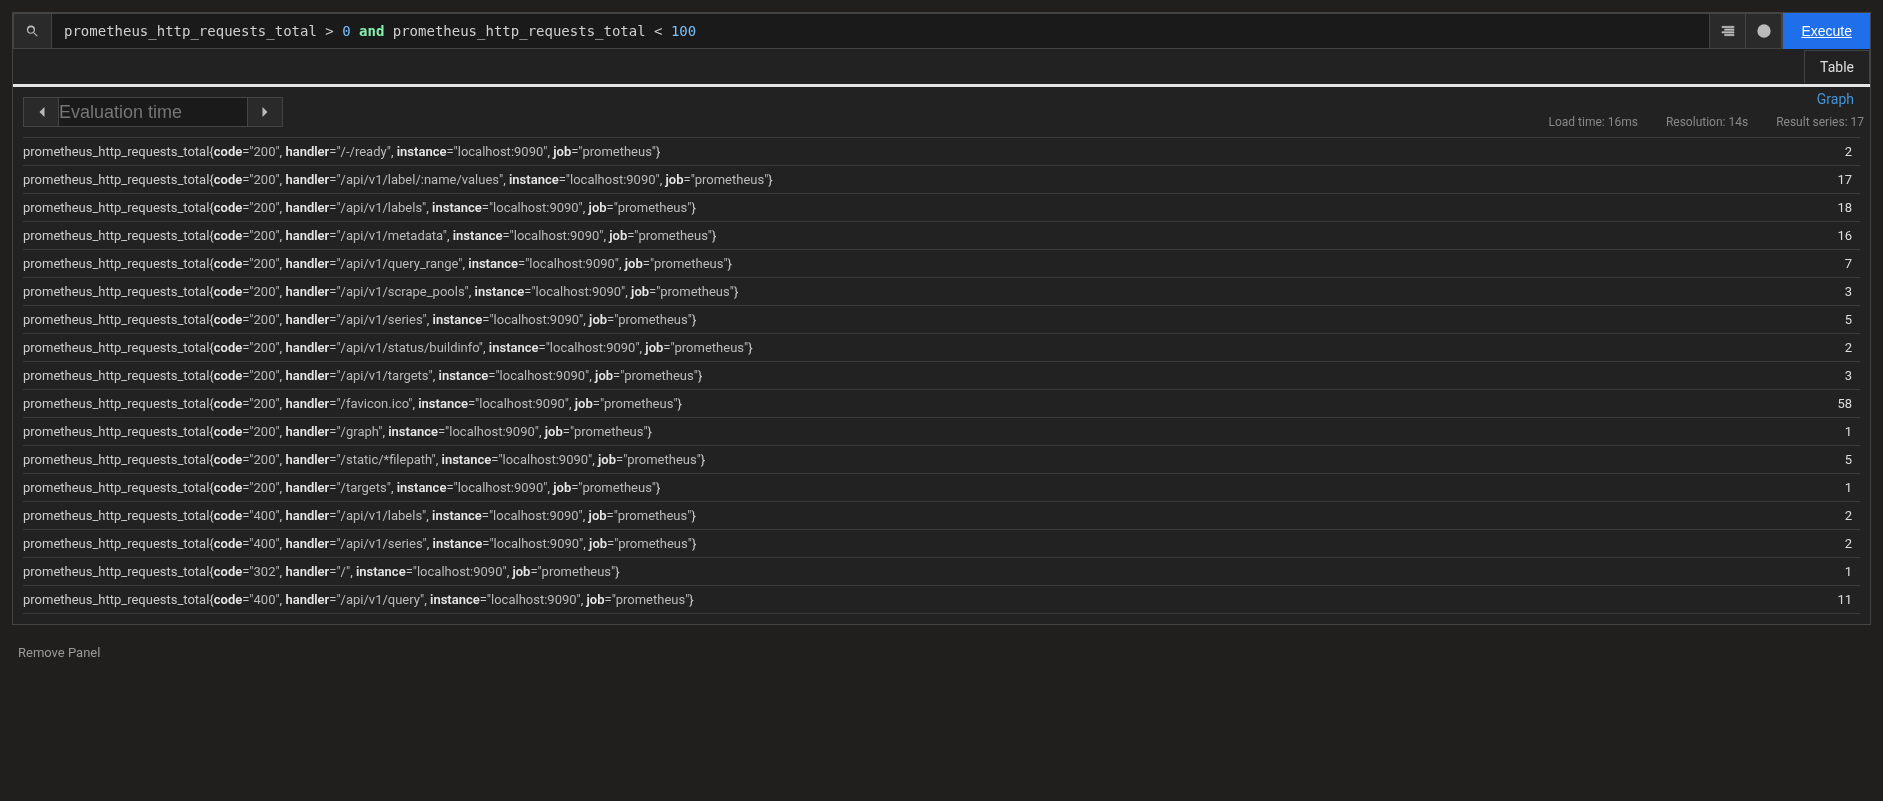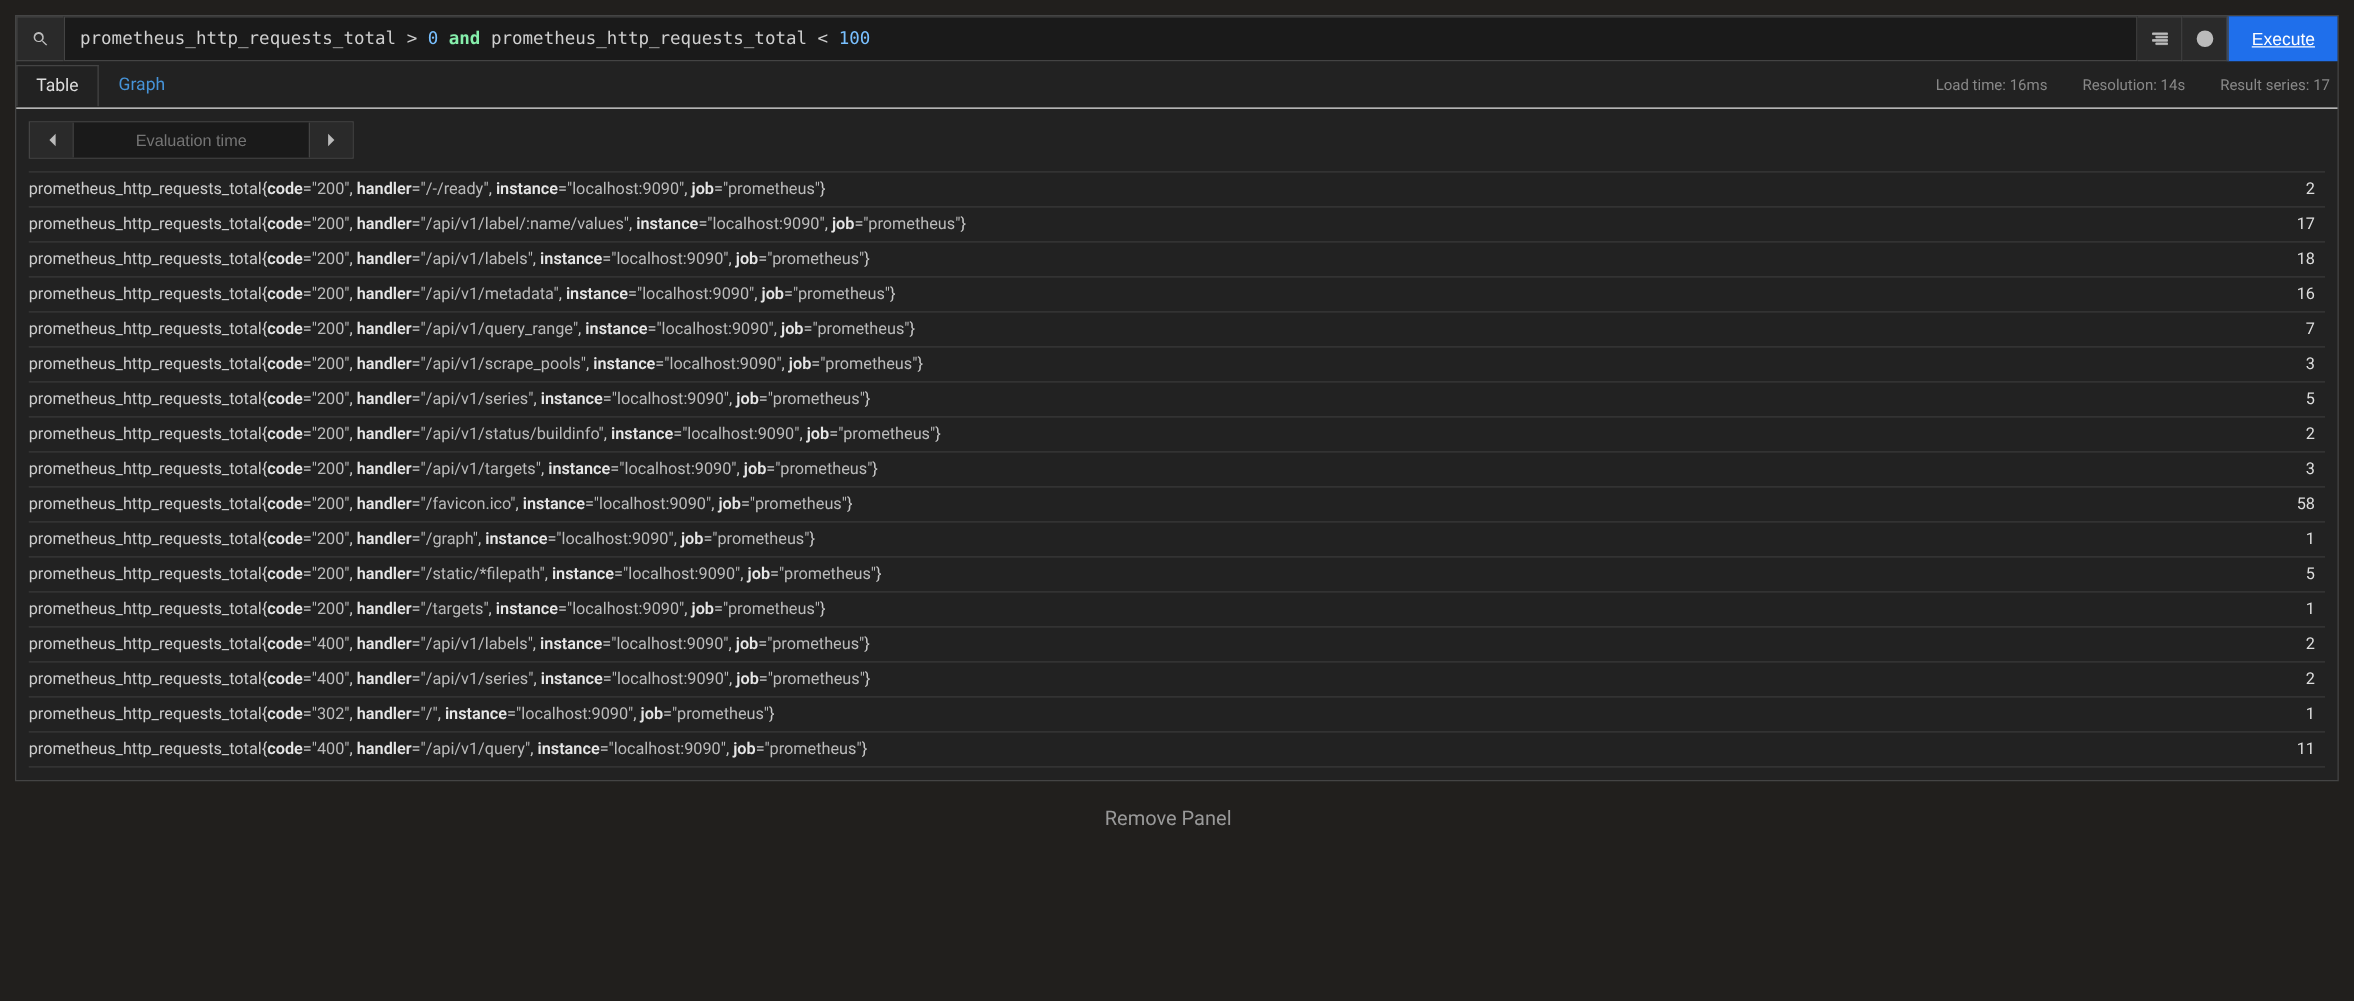--- a/index.html
+++ b/index.html
@@ -63,25 +63,26 @@
     color: #fff;
     border: none;
     padding: 0 18px;
     font-size: 14px;
     cursor: pointer;
     border-left: 1px solid #444;
     text-decoration: underline;
   }
   .tabs-row {
     display: flex;
-    align-items: center;
-    border-bottom: 1px solid #e5e5e5;
+    align-items: flex-end;
+    border-bottom: 3px solid #e5e5e5;
     padding: 0;
     position: relative;
     height: 38px;
+    flex-direction: column;
   }
   .tab {
     padding: 8px 15px;
     cursor: pointer;
     color: #4693d8;
     border: 1px solid transparent;
     border-bottom: none;
     font-size: 14px;
   }
   .tab.active {
@@ -117,22 +118,21 @@
     cursor: pointer;
   }
   .eval-step svg { width: 9px; height: 12px; fill: #bbb; }
   .eval-input {
     width: 190px;
     background: #1a1a1a;
     border: none;
     border-left: 1px solid #444;
     border-right: 1px solid #444;
     color: #8b5cf6;
-    text-align: center;
-    font-size: 13px;
+    font-size: 18px;
   }
   .results {
     padding: 0 10px 10px 10px;
   }
   table.data {
     width: 100%;
     border-collapse: collapse;
   }
   table.data tr {
     border-bottom: 1px solid #3a3a3a;
@@ -149,24 +149,25 @@
     text-align: right;
     padding-right: 8px;
     width: 60px;
     color: #ddd;
   }
   .metric-name { color: #ccc; }
   .lbl-k { font-weight: 600; color: #e6e6e6; }
   .lbl-v { color: #bbb; }
   .footer {
     display: flex;
-    justify-content: center;
+    justify-content: flex-start;
     padding: 8px 14px 0 0;
     color: #999;
-    font-size: 16px;
+    font-size: 13px;
+    margin-left: 18px;
   }
   .remove-link { cursor: pointer; }
 </style>
 </head>
 <body>
 
 <div class="panel">
 
   <div class="query-row">
     <div class="search-btn">

